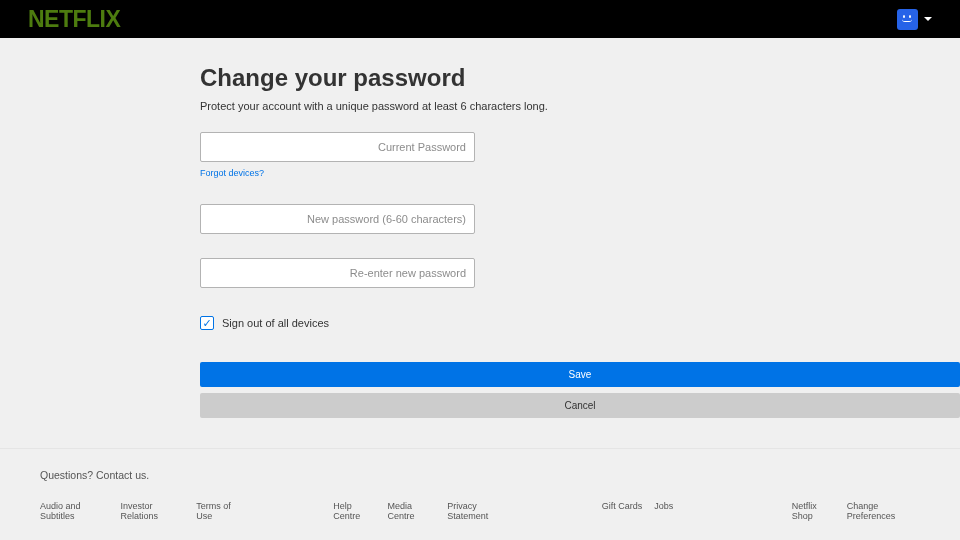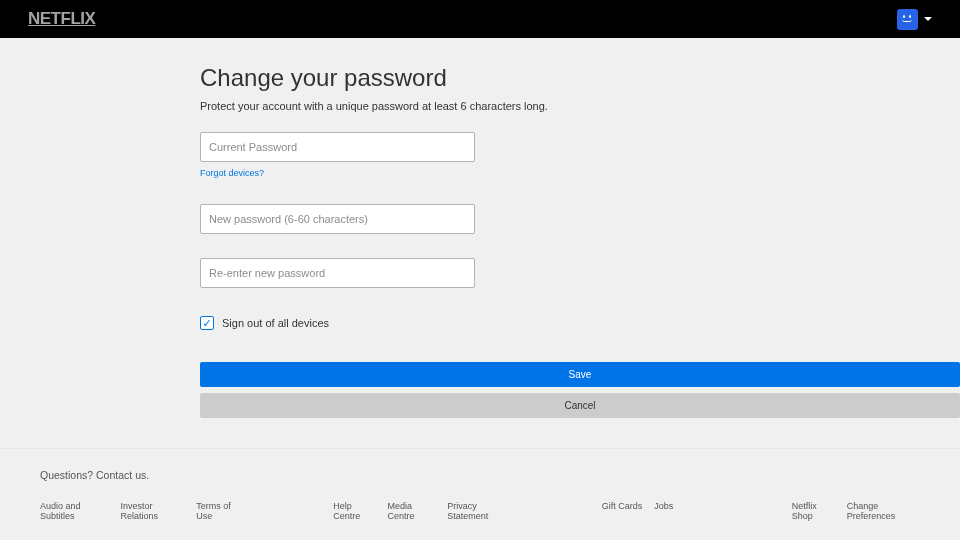--- a/index.html
+++ b/index.html
@@ -1,31 +1,31 @@
 <!DOCTYPE html>
 <html><head>
   <meta charset="utf-8">
   <style>
     * { margin: 0; padding: 0; box-sizing: border-box; }
     body { font-family: -apple-system, BlinkMacSystemFont, "Segoe UI", Helvetica, Arial, sans-serif; background: #f0f0f0; width: 960px; height: 540px; overflow: hidden; }
     .header { background: #000; height: 38px; display: flex; align-items: center; justify-content: space-between; padding: 0 28px 0 28px; }
-    .logo { color: #a3a3a3; font-weight: 700; font-size: 17px; letter-spacing: -0.5px; text-decoration: underline; }
+    .logo { color: #4d7c0f; font-weight: 700; font-size: 23px; letter-spacing: -0.5px; }
     .profile-area { display: flex; align-items: center; cursor: pointer; }
     .avatar { width: 21px; height: 21px; background: #2663e8; border-radius: 3px; display: flex; align-items: center; justify-content: center; position: relative; }
     .avatar-face { position: relative; width: 14px; height: 8px; }
     .avatar-eye { position: absolute; width: 2px; height: 3px; background: #fff; border-radius: 50%; top: 0; }
     .avatar-eye.left { left: 2px; }
     .avatar-eye.right { left: 8px; }
     .avatar-mouth { position: absolute; width: 10px; height: 3px; border-bottom: 1.5px solid #fff; border-radius: 0 0 6px 6px; top: 4px; left: 1px; }
     .caret { width: 0; height: 0; border-left: 4px solid transparent; border-right: 4px solid transparent; border-top: 4px solid #fff; margin-left: 6px; }
     .main { padding: 26px 0 0 200px; }
-    .page-title { font-size: 24px; font-weight: 400; color: #333; margin-bottom: 8px; }
+    .page-title { font-size: 24px; font-weight: 700; color: #333; margin-bottom: 8px; }
     .subtitle { font-size: 11px; color: #333; margin-bottom: 20px; }
     .form-group { margin-bottom: 16px; }
-    .input-field { width: 275px; height: 30px; border: 1px solid #b3b3b3; border-radius: 2px; padding: 0 8px; font-size: 11px; color: #333; background: #fff; }
+    .input-field { width: 275px; height: 30px; border: 1px solid #b3b3b3; border-radius: 2px; padding: 0 8px; font-size: 11px; color: #333; background: #fff; text-align: right; }
     .input-field::placeholder { color: #8c8c8c; }
     .forgot-link { display: inline-block; font-size: 9px; color: #0073e6; margin-top: 4px; cursor: pointer; text-decoration: none; }
     .checkbox-row { display: flex; align-items: center; margin-top: 28px; margin-bottom: 32px; }
     .checkbox { width: 14px; height: 14px; border: 1px solid #0073e6; border-radius: 2px; background: #fff; display: flex; align-items: center; justify-content: center; cursor: pointer; margin-right: 8px; }
     .checkmark { color: #0073e6; font-size: 11px; line-height: 1; }
     .checkbox-label { font-size: 11px; color: #333; }
     .button-row { display: flex; gap: 6px; flex-direction: column; }
     .btn { padding: 7px 18px; font-size: 10px; border: none; border-radius: 2px; cursor: pointer; }
     .btn-primary { background: #0073e6; color: #fff; }
     .btn-secondary { background: #ccc; color: #333; }

